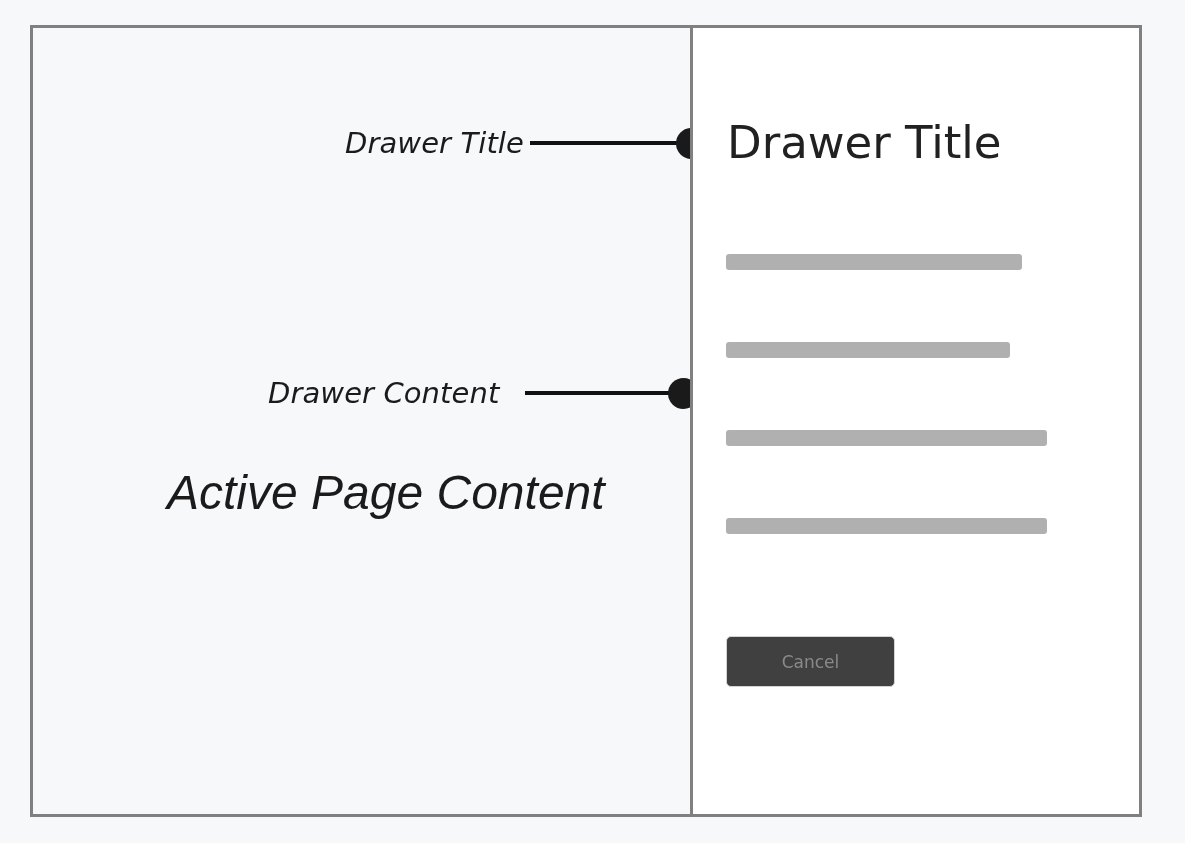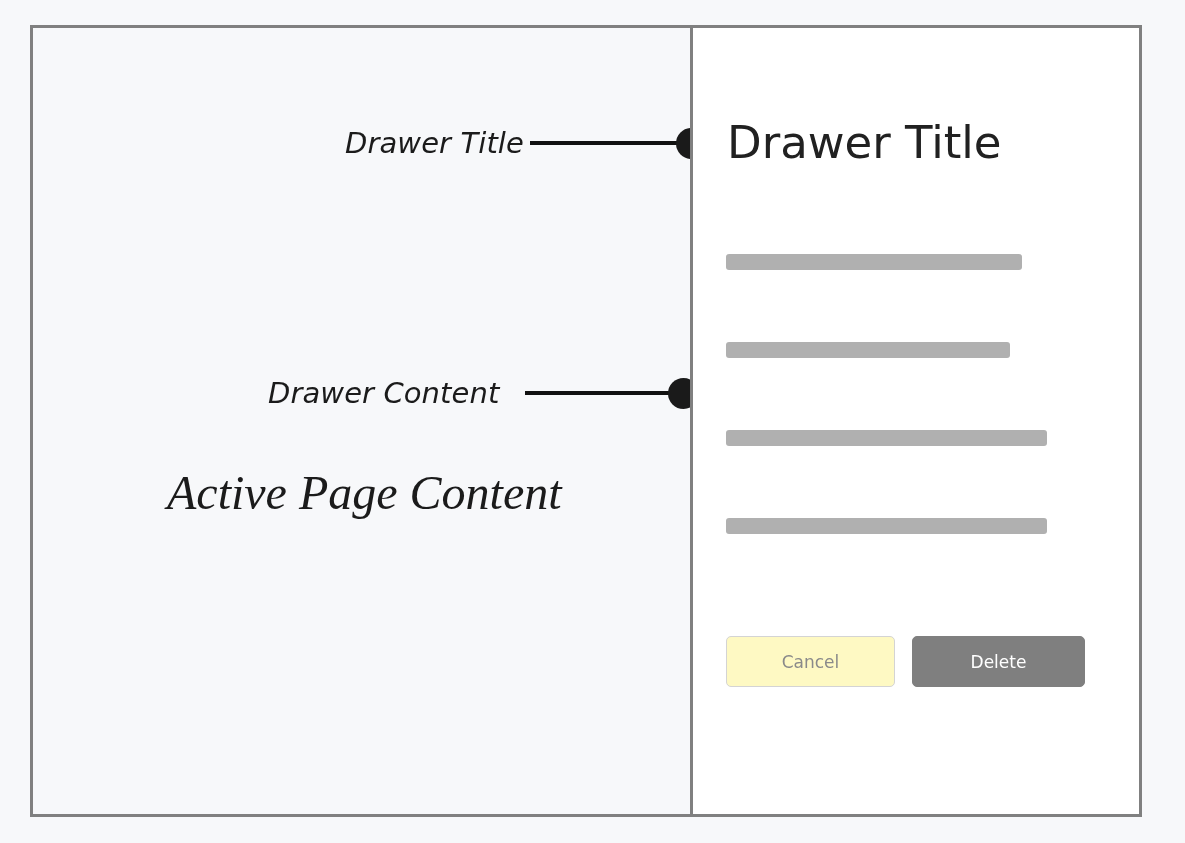--- a/index.html
+++ b/index.html
@@ -93,21 +93,21 @@
 
   
   #active-page-content {
     position: absolute;
     left: 134px;
     top: 437px;
     font-style: italic;
     font-size: 48px;
     color: #1b1b1b;
     white-space: nowrap;
-    font-family: Liberation Serif, serif;
+    font-family: Liberation Sans, sans-serif;
   }
 
   
   #drawer-title {
     position: absolute;
     left: 34px;
     top: 88px;
     font-size: 45px;
     color: #212121;
     white-space: nowrap;
@@ -143,21 +143,21 @@
     font-size: 17px;
     font-family: "DejaVu Sans", sans-serif;
     display: flex;
     align-items: center;
     justify-content: center;
     box-sizing: border-box;
     cursor: pointer;
     padding: 0 14px;
   }
   #cancel-button {
-    background: #fef9c3;
+    background: #404040;
     border: 1px solid #d4d4d4;
     color: #8a8a8a;
   }
   #delete-button {
     background: #7f7f7f;
     border: 1px solid #7f7f7f;
     color: #ffffff;
     min-width: 173px;
   }
 </style>
@@ -192,16 +192,15 @@
 
     <div id="drawer-skeleton">
       <div class="skeleton-bar" style="width: 296px; background: rgb(176, 176, 176);"></div>
       <div class="skeleton-bar" style="width: 284px; background: rgb(176, 176, 176);"></div>
       <div class="skeleton-bar" style="width: 321px; background: rgb(176, 176, 176);"></div>
       <div class="skeleton-bar" style="width: 321px; background: rgb(176, 176, 176);"></div>
     </div>
 
     <div id="drawer-actions">
       <div class="drawer-button" id="cancel-button">Cancel</div>
-      <div class="drawer-button" id="delete-button">Delete</div>
     </div>
   </div>
 </div>
 
 </body></html>

